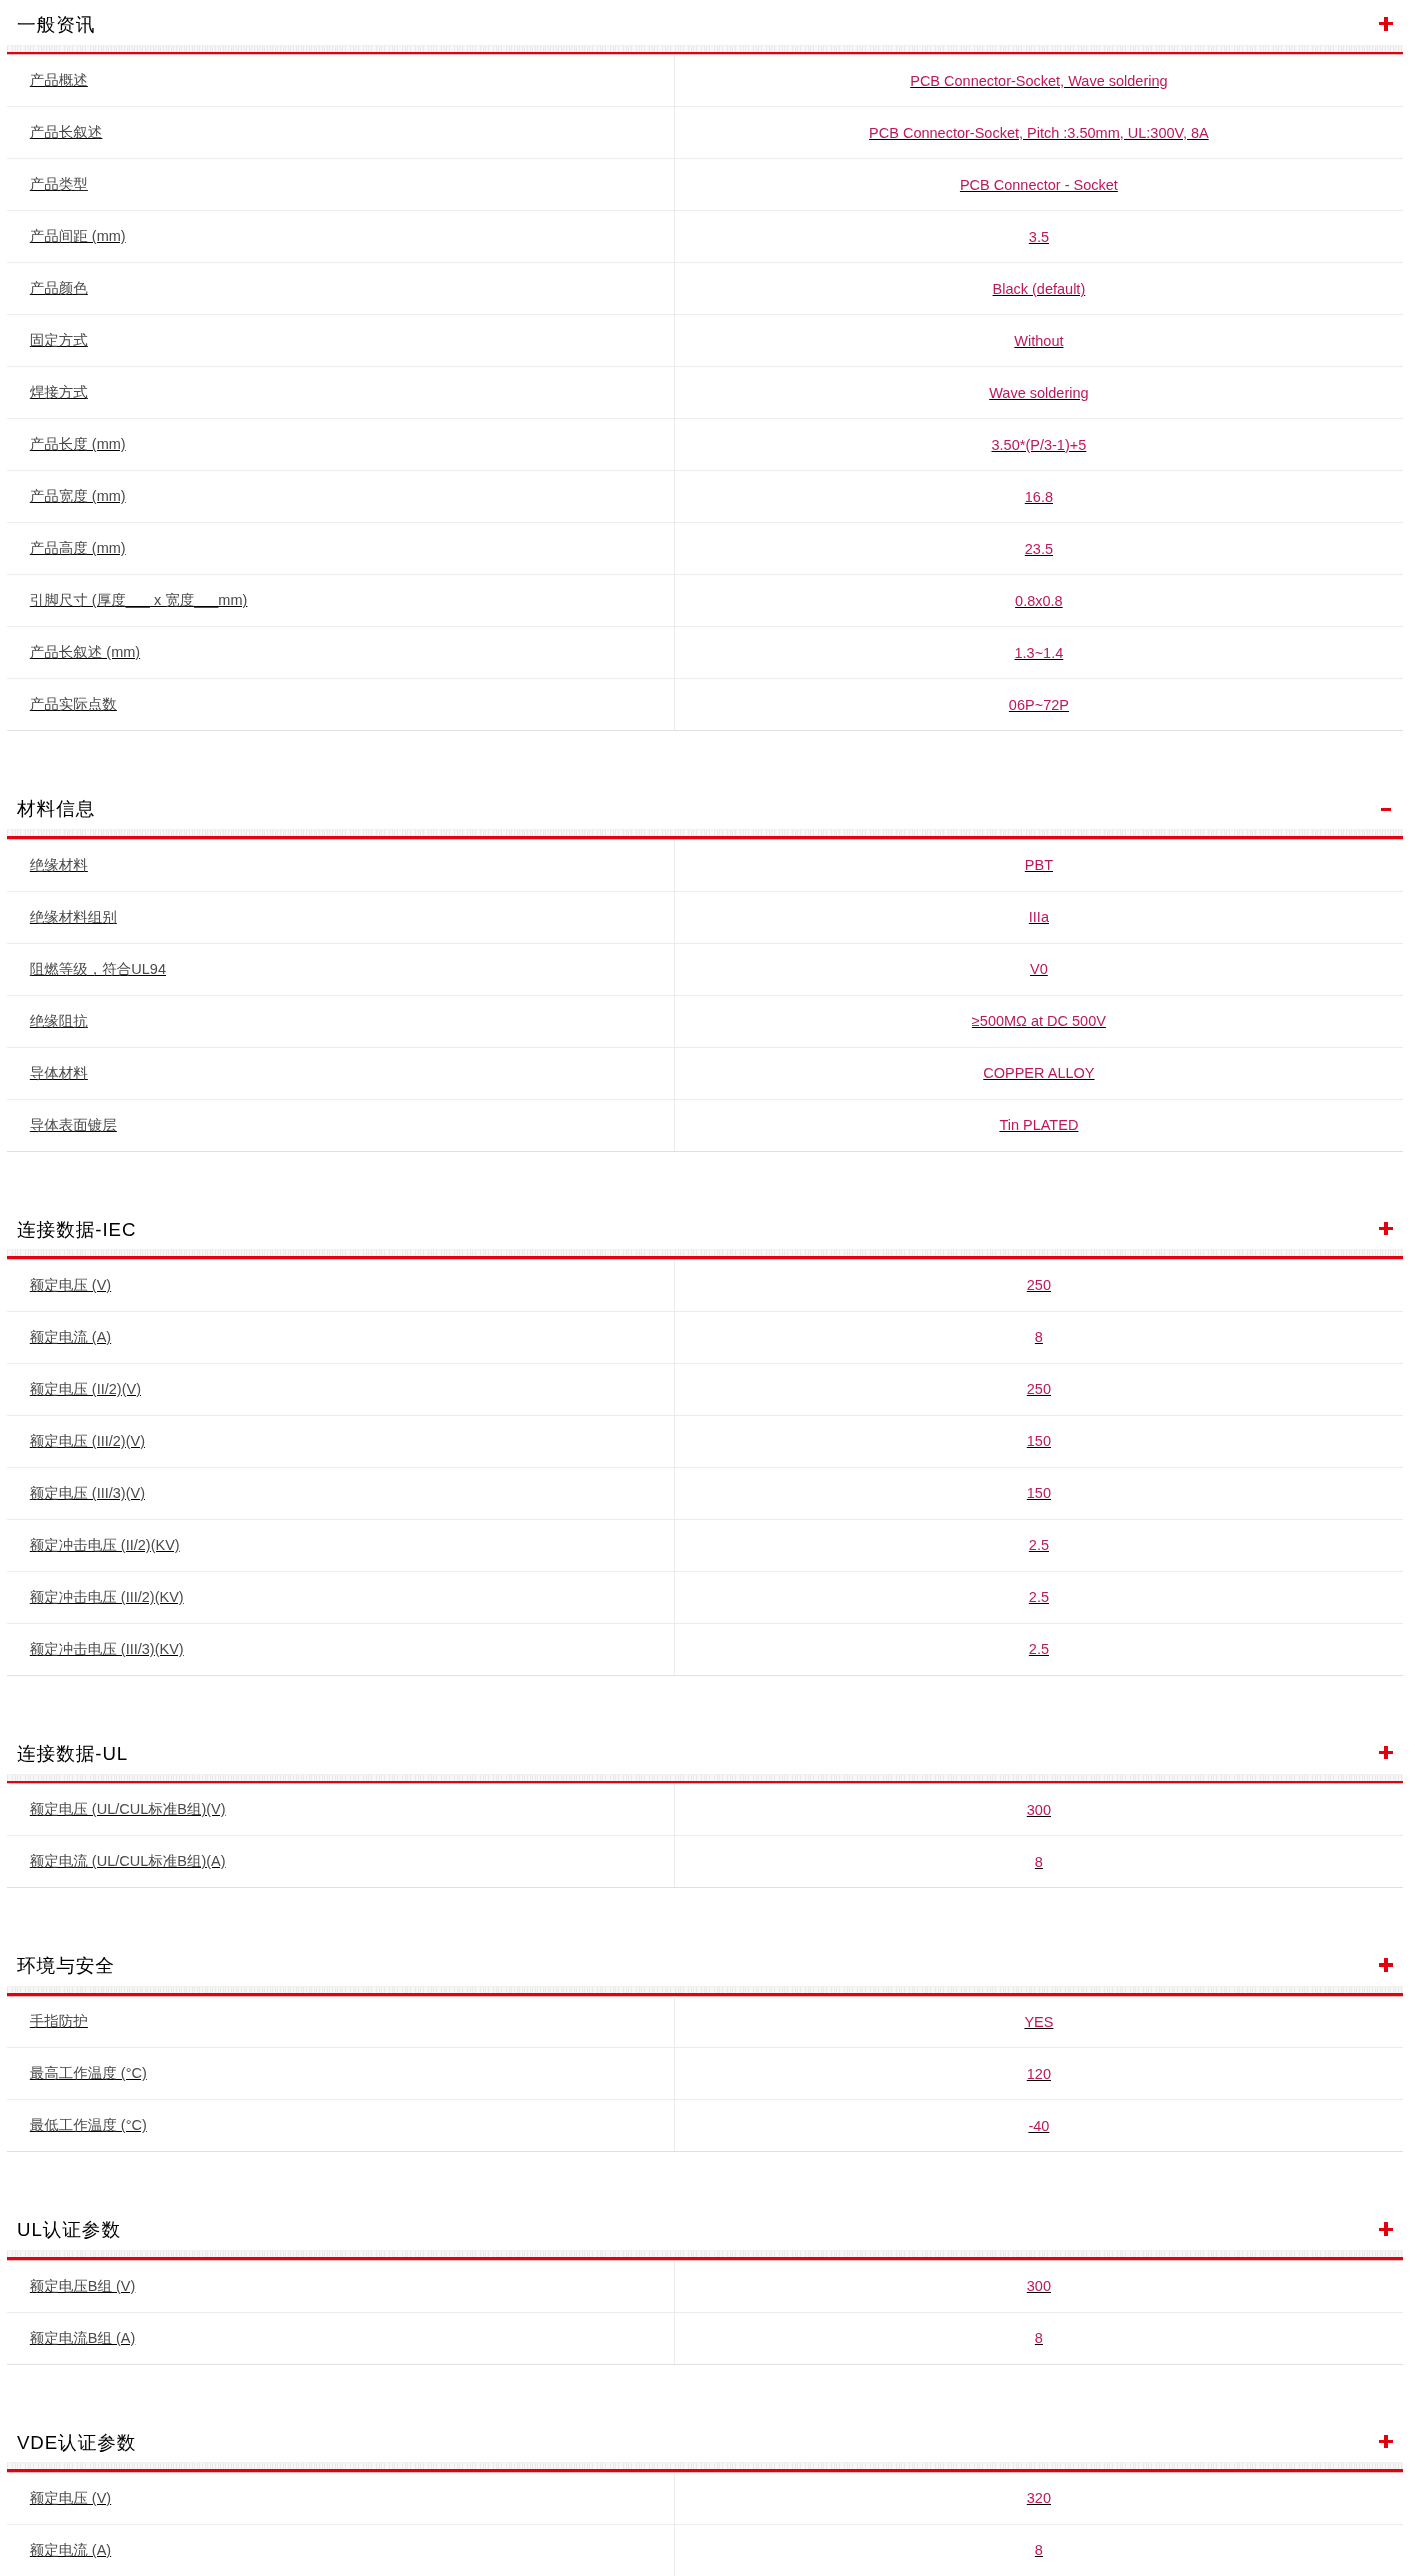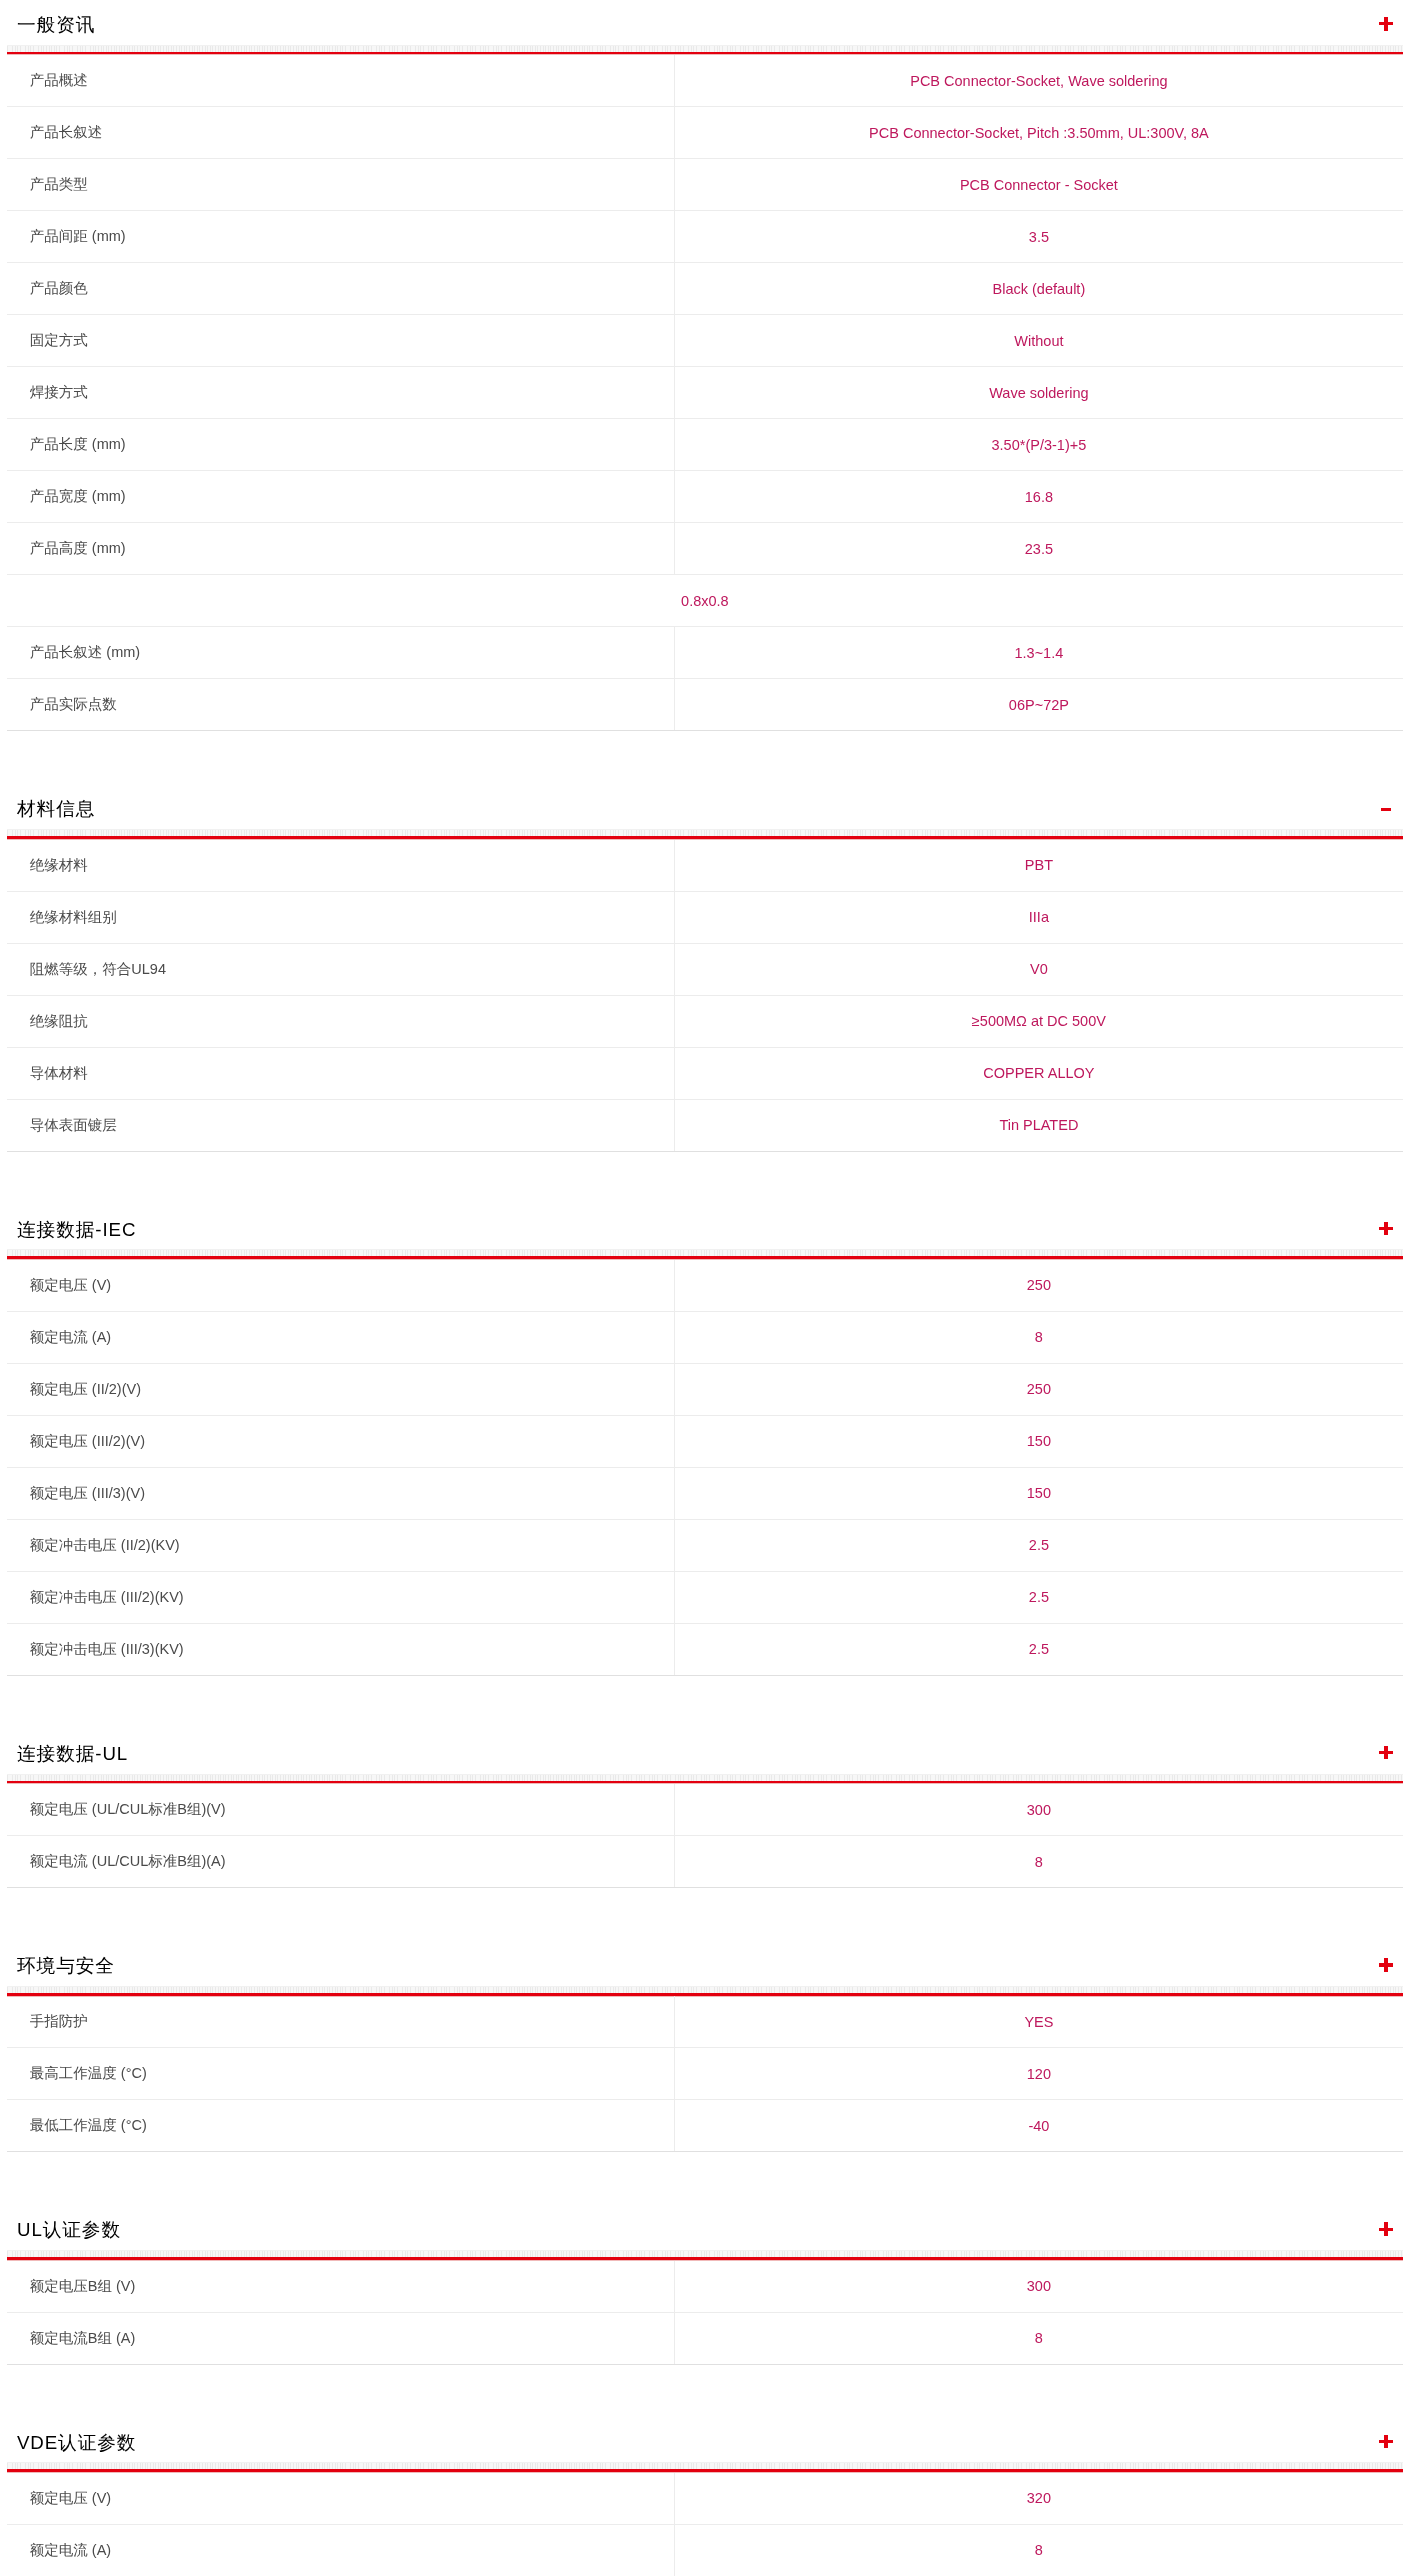--- a/index.html
+++ b/index.html
@@ -44,21 +44,21 @@
   }
 
   .rule-band {
     height: 6px;
     background: repeating-linear-gradient(90deg, #e9e9e9 0 0.9px, #f7f7f7 0.9px 2.6px);
     border-top: 0.9px solid #f1f1f1;
   }
   .rule-red  { height: 2.6px; background: #e3000f; }
   .rule-pink { height: 0.9px; background: #f0b9b9; }
 
-  .tbody { border-bottom: 1.7px solid #e0e0e0; }
+  .tbody { border-bottom: 1.7px solid #e0e0e0; text-decoration: underline; }
   .row { display: flex; border-top: 1.7px solid #ececec; }
   .row:first-child { border-top: none; }
   .cell { min-height: 51px; display: flex; align-items: center; box-sizing: border-box; }
   .cell.label {
     width: 668px;
     padding-left: 23px;
     padding-right: 13.6px;
     color: #4a4a4a;
     font-size: 14.5px;
     border-right: 1.7px solid #ececec;
@@ -120,20 +120,21 @@
           </div>
           <div class="row">
             <div class="cell label">产品宽度 (mm)</div>
             <div class="cell value">16.8</div>
           </div>
           <div class="row">
             <div class="cell label">产品高度 (mm)</div>
             <div class="cell value">23.5</div>
           </div>
           <div class="row">
+            <div class="cell label">引脚尺寸 (厚度___ x 宽度___mm)</div>
             <div class="cell value">0.8x0.8</div>
           </div>
           <div class="row">
             <div class="cell label">产品长叙述 (mm)</div>
             <div class="cell value">1.3~1.4</div>
           </div>
           <div class="row">
             <div class="cell label">产品实际点数</div>
             <div class="cell value">06P~72P</div>
           </div>

